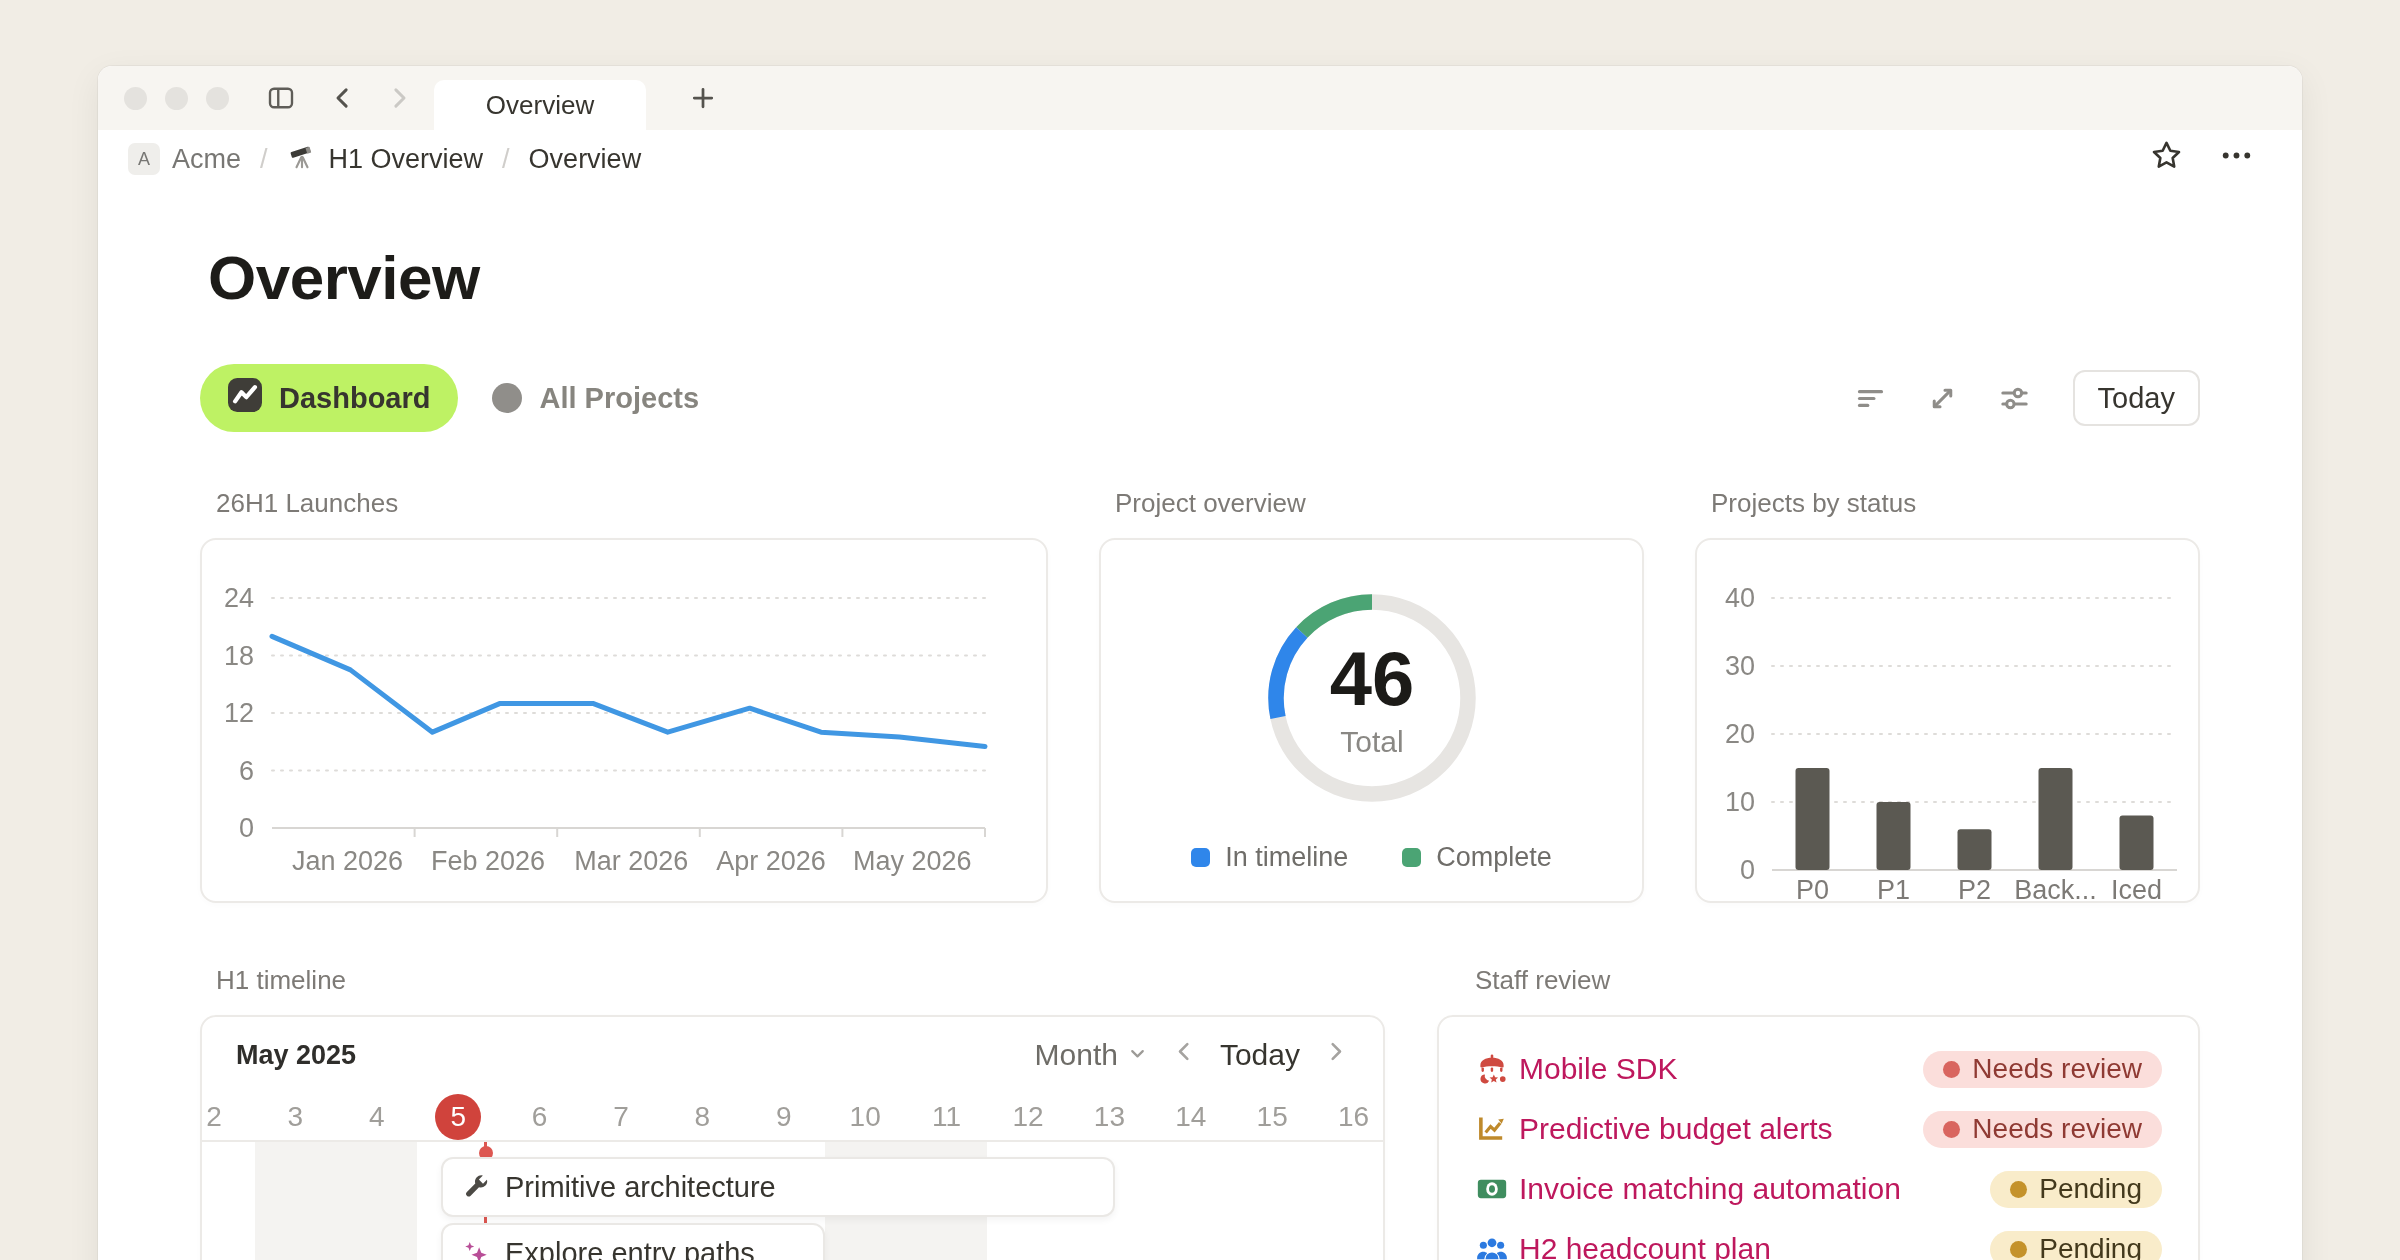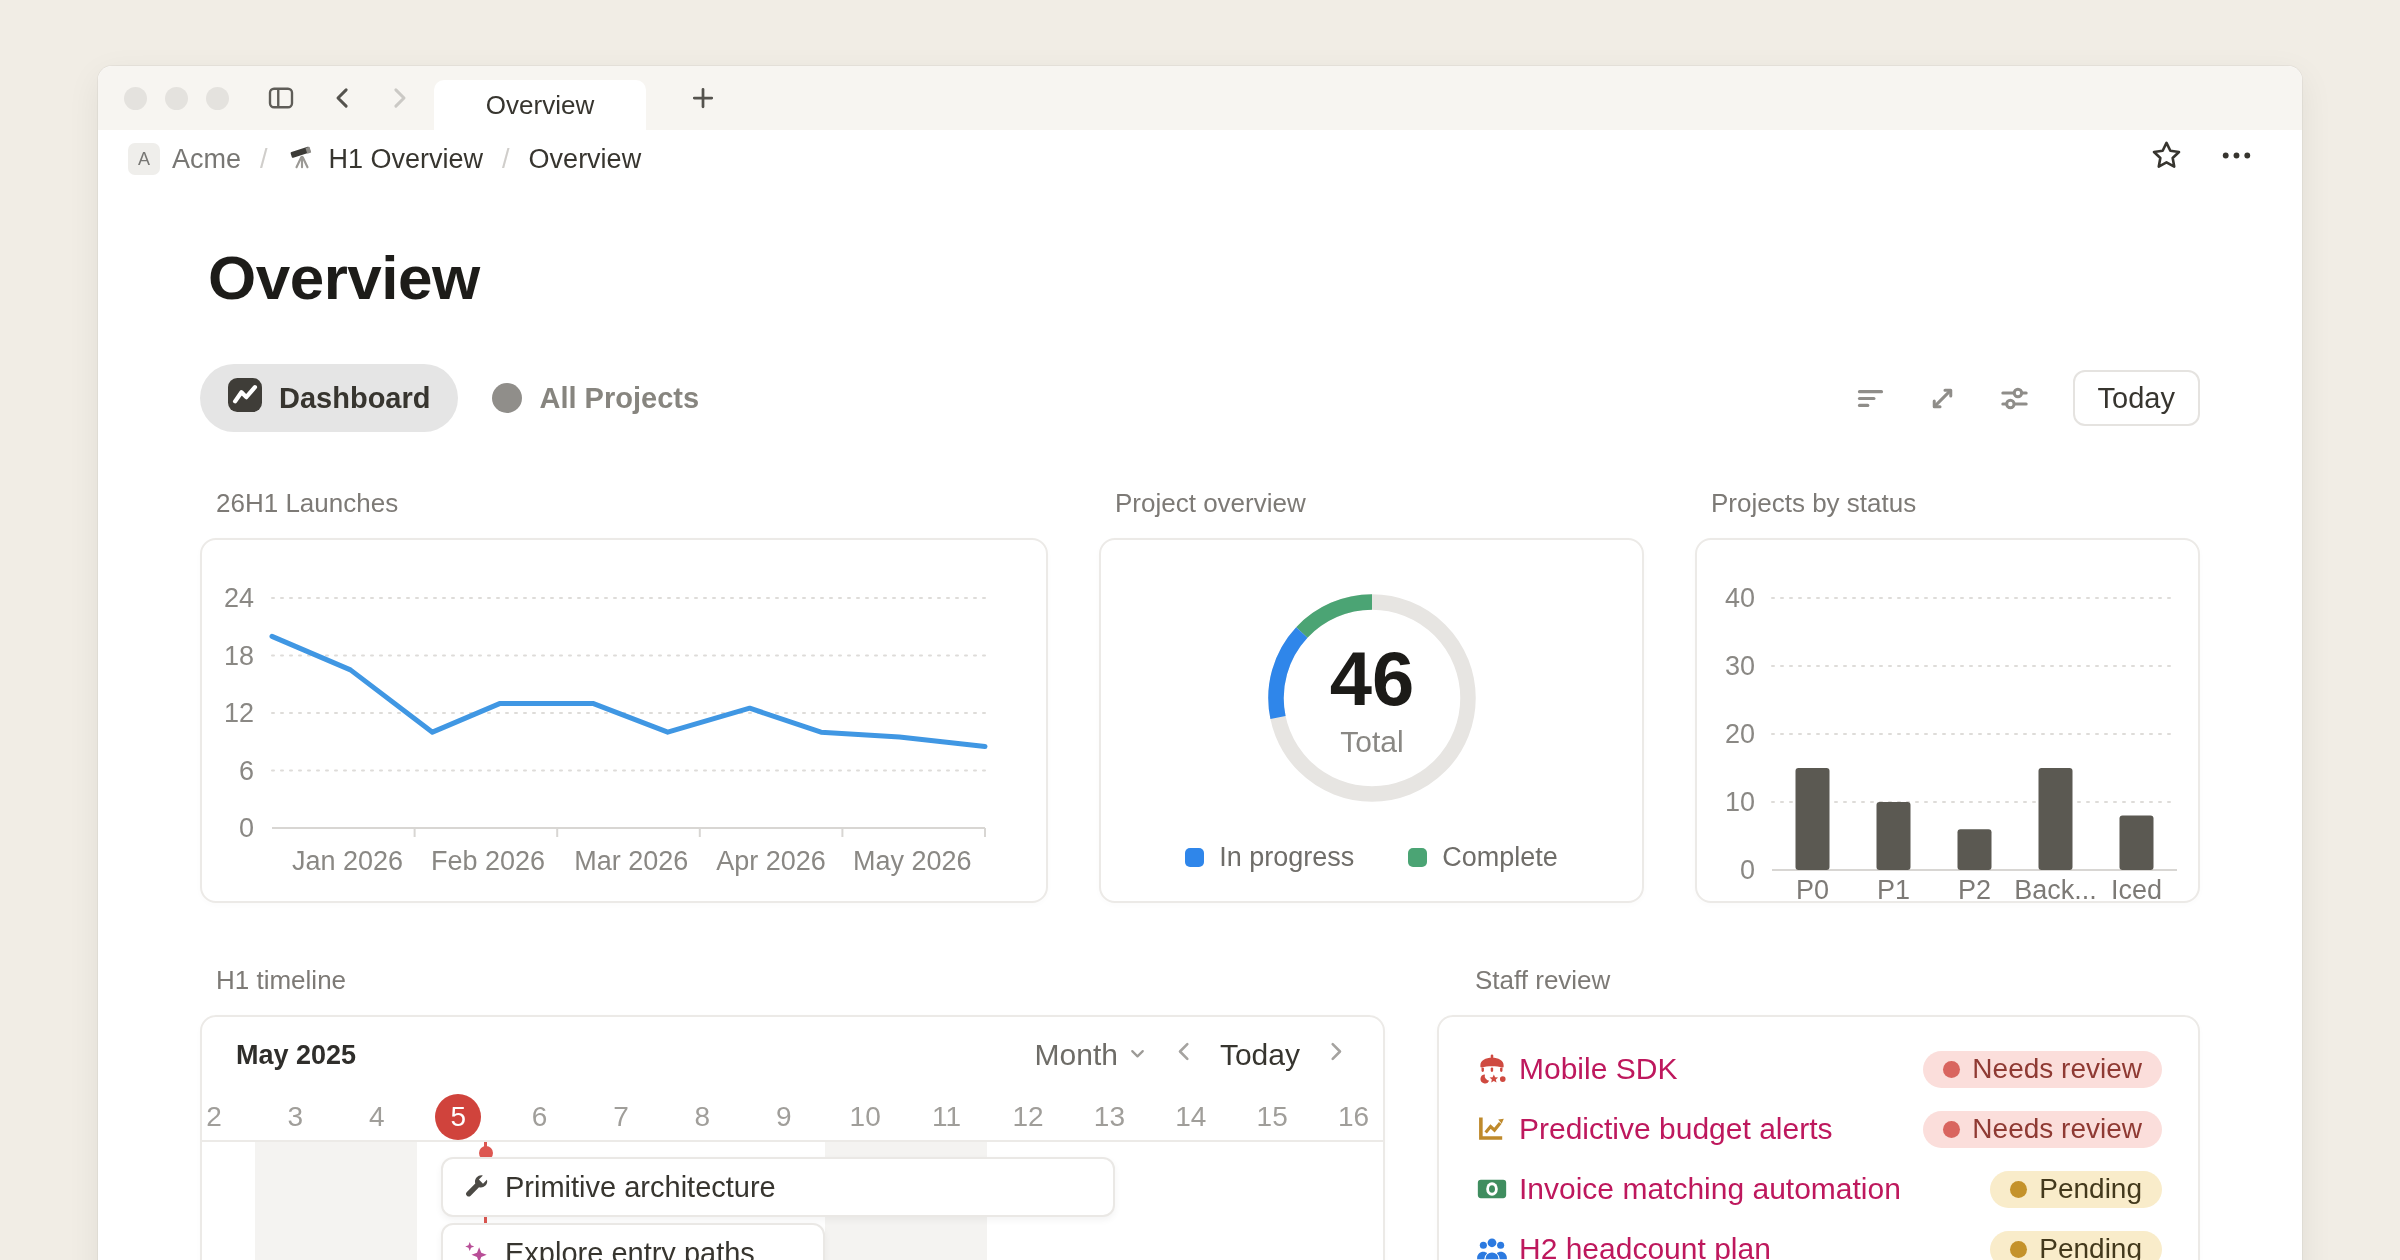--- a/index.html
+++ b/index.html
@@ -20,21 +20,21 @@
     align-items:center;justify-content:center;font-size:18px;}
   .crumb-gray{color:#787774;}
   .crumb-sep{color:#d0cecb;padding:0 4px;}
   .crumb-dark{color:#37352f;}
   .crumb-link{display:flex;align-items:center;gap:12px;cursor:pointer;}
   .crumb-right{margin-left:auto;display:flex;align-items:center;gap:34px;}
   
   .content{padding:0 102px;}
   .page-title{font-size:62px;font-weight:700;color:#1d1c19;letter-spacing:-.5px;margin:56px 0 0 8px;line-height:1.1;}
   .view-row{margin-top:52px;display:flex;align-items:center;}
-  .pill{display:flex;align-items:center;gap:17px;background:#e5e5e5;border-radius:36px;height:68px;
+  .pill{display:flex;align-items:center;gap:17px;background:#bef264;border-radius:36px;height:68px;
     padding:0 28px;font-size:29px;font-weight:700;color:#37352f;}
   .ap{display:flex;align-items:center;gap:17px;margin-left:34px;color:#87857f;font-size:29px;font-weight:700;}
   .ap-circle{width:30px;height:30px;border-radius:50%;background:#908e8a;}
   .view-right{margin-left:auto;display:flex;align-items:center;gap:28px;}
   .icon-btn{display:flex;align-items:center;justify-content:center;width:44px;height:44px;}
   .edit-btn{height:56px;padding:0 23px;border:2px solid #e5e3e0;border-radius:12px;background:#fff;
     font-size:29px;color:#37352f;display:flex;align-items:center;margin-left:8px;}
   
   .charts-row{display:flex;justify-content:space-between;margin-top:56px;}
   .chart-title{font-size:26px;color:#7d7a76;margin:0 0 20px 16px;height:30px;}
@@ -225,21 +225,21 @@
           <svg id="donut-svg" width="541" height="361" viewBox="0 0 541 361">
               <circle cx="271" cy="158" r="96" fill="none" stroke="#e7e5e2" stroke-width="15.5"></circle>
               <path d="M200.8397474293001 92.4748982510092A96 96 0 0 1 271 62" fill="none" stroke="#4ba474" stroke-width="15.5"></path>
               <path d="M177.00792758249702 177.53177725305287A96 96 0 0 1 200.8397474293001 92.4748982510092" fill="none" stroke="#2f86ea" stroke-width="15.5"></path>
               <text x="271" y="165" text-anchor="middle" font-size="76" font-weight="700" fill="#1c1b18">46</text>
               <text x="271" y="212" text-anchor="middle" font-size="30" fill="#8a8884">Total</text>
             </svg>
           <div class="donut-legend" id="donut-legend">
               <div class="leg-item">
                 <span class="leg-sq" style="background: rgb(47, 134, 234);"></span>
-                <span>In progress</span>
+                <span>In timeline</span>
               </div>
               <div class="leg-item">
                 <span class="leg-sq" style="background: rgb(75, 164, 116);"></span>
                 <span>Complete</span>
               </div>
             </div>
         </div>
       </div>
       <div class="c3">
         <div class="chart-title">Projects by status</div>

